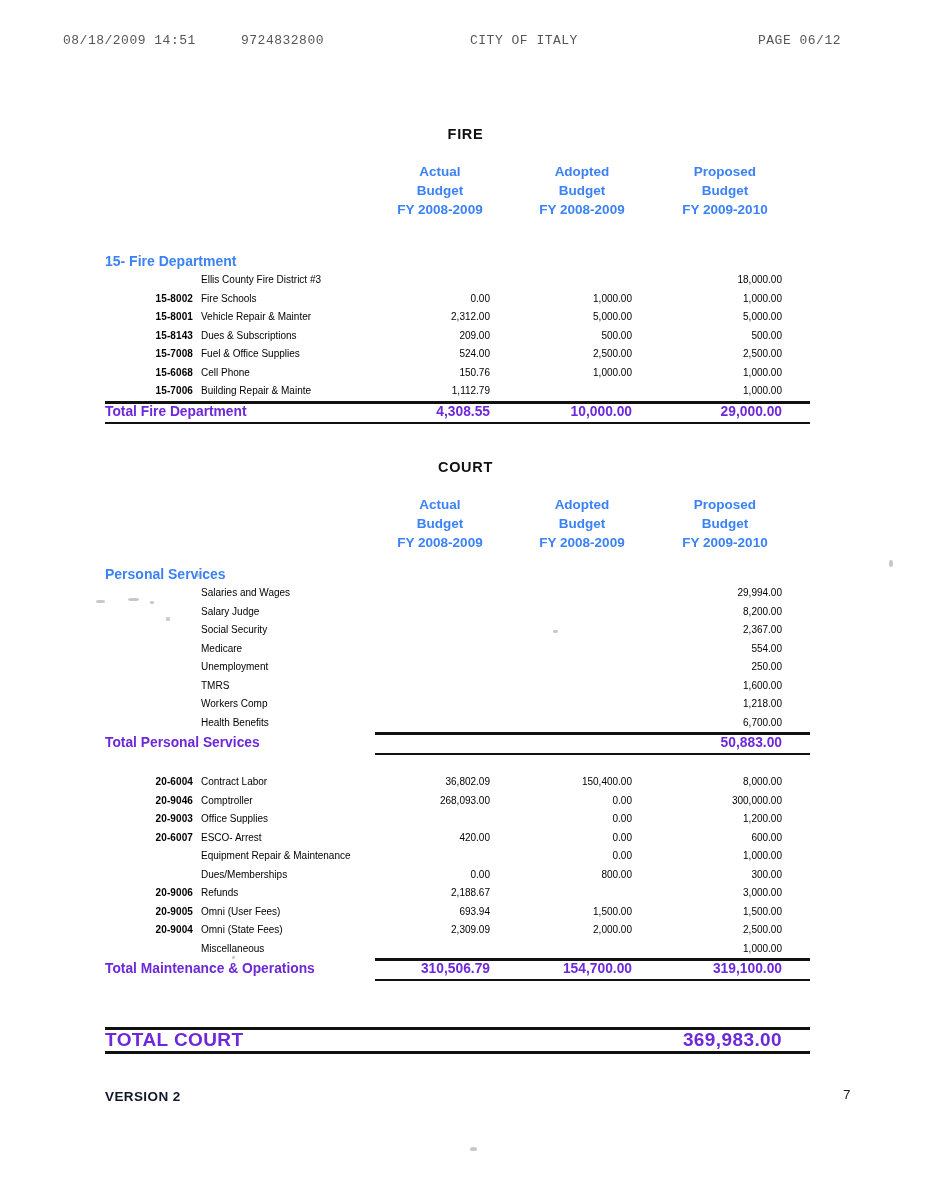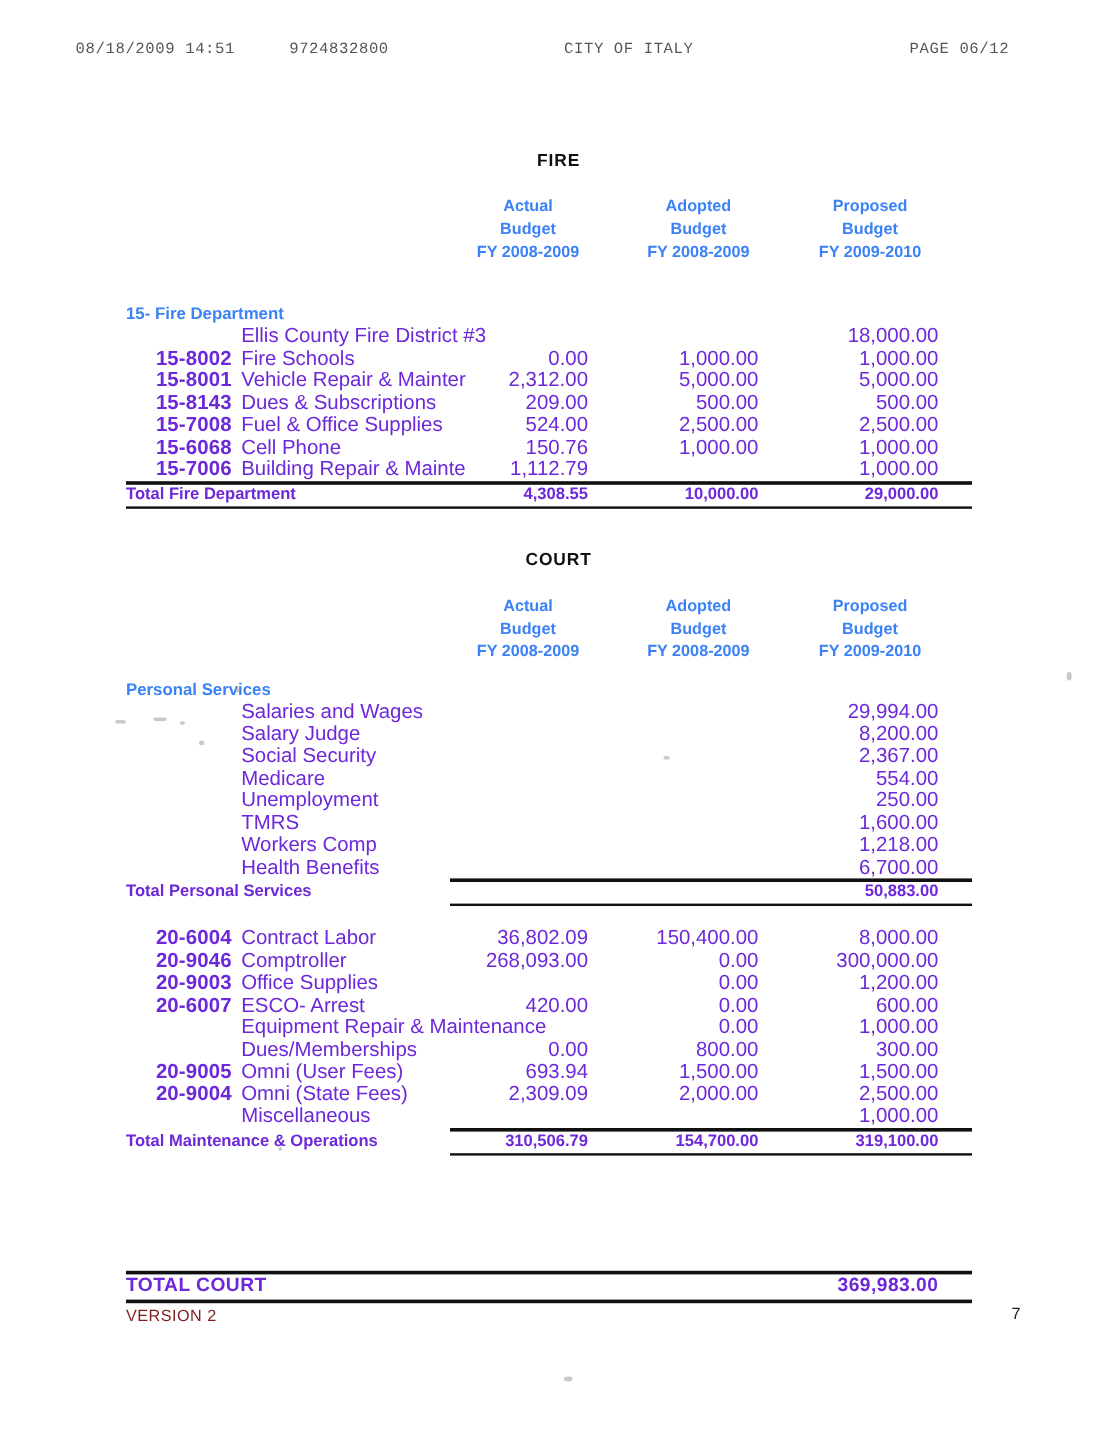--- a/index.html
+++ b/index.html
@@ -87,23 +87,23 @@
 
   
   .rows {
     position: absolute;
     left: 0;
     width: 927px;
   }
   .row {
     position: relative;
     height: 18.5px;
-    font-size: 17px;
+    font-size: 10px;
     line-height: 18.5px;
-    color: #6d28d9;
+    color: #000000;
     white-space: nowrap;
   }
   .row .acct {
     position: absolute;
     left: 105px;
     width: 88px;
     text-align: right;
     font-weight: bold;
     letter-spacing: 0.1px;
   }
@@ -167,21 +167,22 @@
   .rule.thick { height: 3px; }
   .rule.thin  { height: 2px; }
 
   
   .footer-version {
     position: absolute;
     top: 1089px;
     left: 105px;
     font-size: 13.5px;
     letter-spacing: 0.4px;
-    color: #7f1d1d;
+    color: #0f172a;
+    font-weight: bold;
   }
   .footer-pageno {
     position: absolute;
     top: 1087px;
     left: 843px;
     font-size: 13.5px;
     color: #181818;
   }
 
   
@@ -421,20 +422,27 @@
             <span class="v-proposed">1,000.00</span>
           </div>
           <div class="row">
             <span class="acct"></span>
             <span class="desc">Dues/Memberships</span>
             <span class="v-actual">0.00</span>
             <span class="v-adopted">800.00</span>
             <span class="v-proposed">300.00</span>
           </div>
           <div class="row">
+            <span class="acct">20-9006</span>
+            <span class="desc">Refunds</span>
+            <span class="v-actual">2,188.67</span>
+            <span class="v-adopted"></span>
+            <span class="v-proposed">3,000.00</span>
+          </div>
+          <div class="row">
             <span class="acct">20-9005</span>
             <span class="desc">Omni (User Fees)</span>
             <span class="v-actual">693.94</span>
             <span class="v-adopted">1,500.00</span>
             <span class="v-proposed">1,500.00</span>
           </div>
           <div class="row">
             <span class="acct">20-9004</span>
             <span class="desc">Omni (State Fees)</span>
             <span class="v-actual">2,309.09</span>
@@ -457,21 +465,21 @@
           <span class="v-adopted">154,700.00</span>
           <span class="v-proposed">319,100.00</span>
         </div>
         <div class="rule thin" style="left:375px;width:435px;top:21px;"></div>
       </div>
     </div>
 
     <div class="rows" style="top:1027px;">
       <div style="position:relative;height:24px;">
         <div class="rule thick" style="left:105px;width:705px;top:0px;"></div>
-        <div class="total-row" style="height:24px;line-height:25px;font-size:16px;letter-spacing:0.4px;margin-top:32px;">
+        <div class="total-row" style="height:24px;line-height:25px;font-size:19px;letter-spacing:0.4px;">
           <span class="desc">TOTAL COURT</span>
           <span class="v-actual"></span>
           <span class="v-adopted"></span>
           <span class="v-proposed">369,983.00</span>
         </div>
         <div class="rule thick" style="left:105px;width:705px;top:24px;"></div>
       </div>
     </div>
 
     <div class="footer-version">VERSION 2</div>

